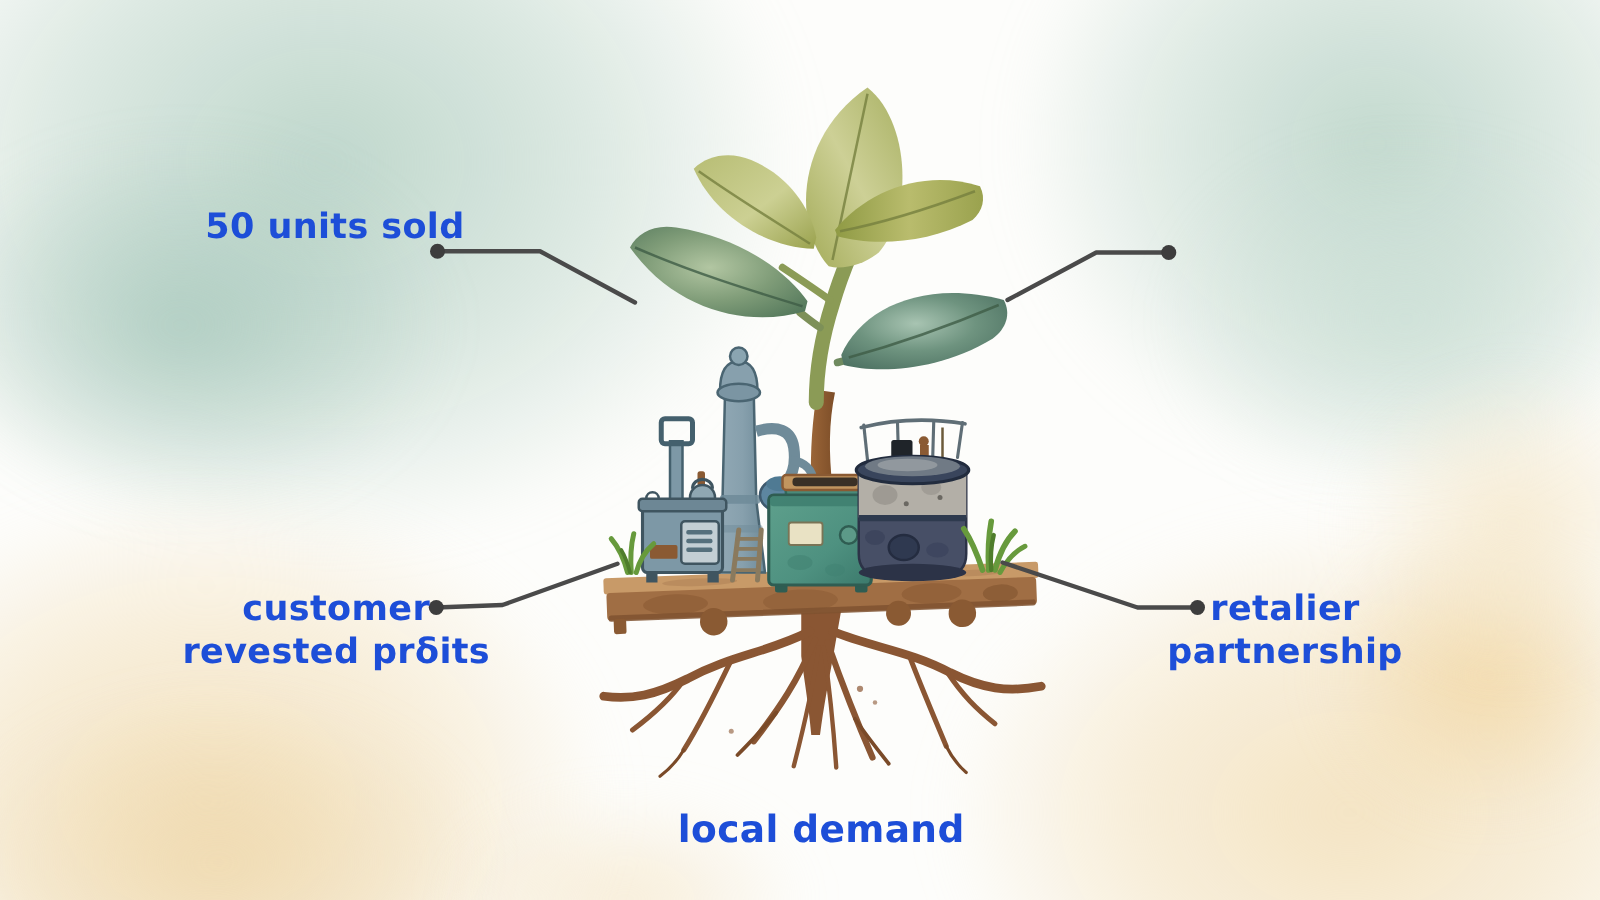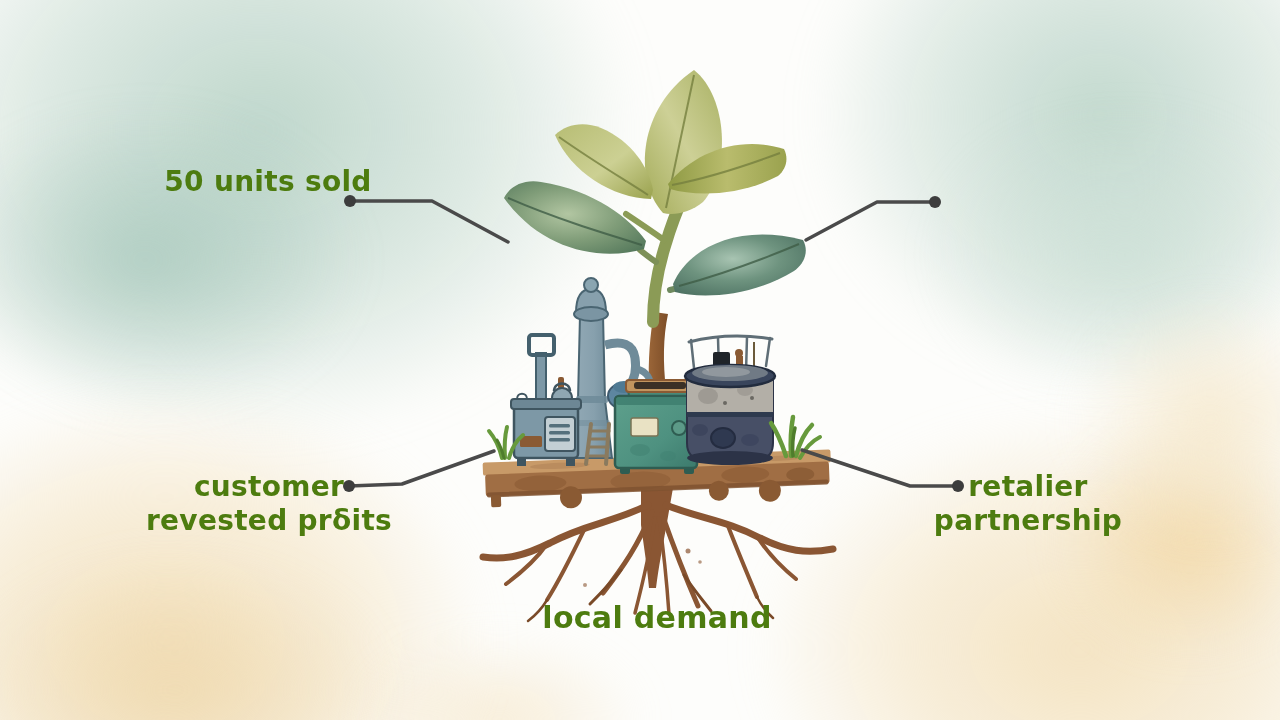--- a/index.html
+++ b/index.html
@@ -16,30 +16,30 @@
   .w-bl {left:-160px;top:395px;width:650px;height:490px;background:radial-gradient(closest-side,rgba(243,225,189,.95),rgba(243,225,189,.5) 60%,rgba(243,225,189,0));}
   .w-bl2{left:-40px;top:555px;width:430px;height:270px;background:radial-gradient(closest-side,rgba(236,211,163,.6),rgba(236,211,163,0));}
   .w-br {left:755px;top:415px;width:650px;height:470px;background:radial-gradient(closest-side,rgba(243,225,189,.92),rgba(243,225,189,.5) 58%,rgba(243,225,189,0));}
   .w-br2{left:1055px;top:425px;width:270px;height:230px;background:radial-gradient(closest-side,rgba(240,208,148,.65),rgba(240,208,148,0));}
   .w-mr {left:1075px;top:295px;width:270px;height:250px;background:radial-gradient(closest-side,rgba(243,226,190,.7),rgba(243,226,190,0));}
   .w-bc {left:355px;top:635px;width:290px;height:170px;background:radial-gradient(closest-side,rgba(243,225,189,.6),rgba(243,225,189,0));}
 
   #art{position:absolute;left:0;top:0;}
 
   .label{
-    position:absolute;color:#4d7c0f;font-weight:700;text-align:center;
+    position:absolute;color:#1d4ed8;font-weight:700;text-align:center;
     letter-spacing:.3px;white-space:nowrap;transform:translate(-50%,-50%);
   }
   .label .big{font-size:28px;line-height:34px;display:block;}
   .label .sub{font-size:17px;line-height:22px;font-weight:600;display:block;margin-top:1px;}
   #label-units{left:268px;top:181px;font-size:28px;}
   #label-permit{left:1036px;top:194px;}
   #label-customer{left:269px;top:504px;font-size:28px;line-height:34px;}
   #label-retailer{left:1028px;top:504px;font-size:28px;line-height:34px;}
-  #label-demand{left:657px;top:617px;font-size:30px;}
+  #label-demand{left:657px;top:664px;font-size:30px;}
 </style>
 </head>
 <body>
 
 <div id="canvas">
 
   <div class="wash w-tl"></div>
   <div class="wash w-tl2"></div>
   <div class="wash w-tr"></div>
   <div class="wash w-tr2"></div>

